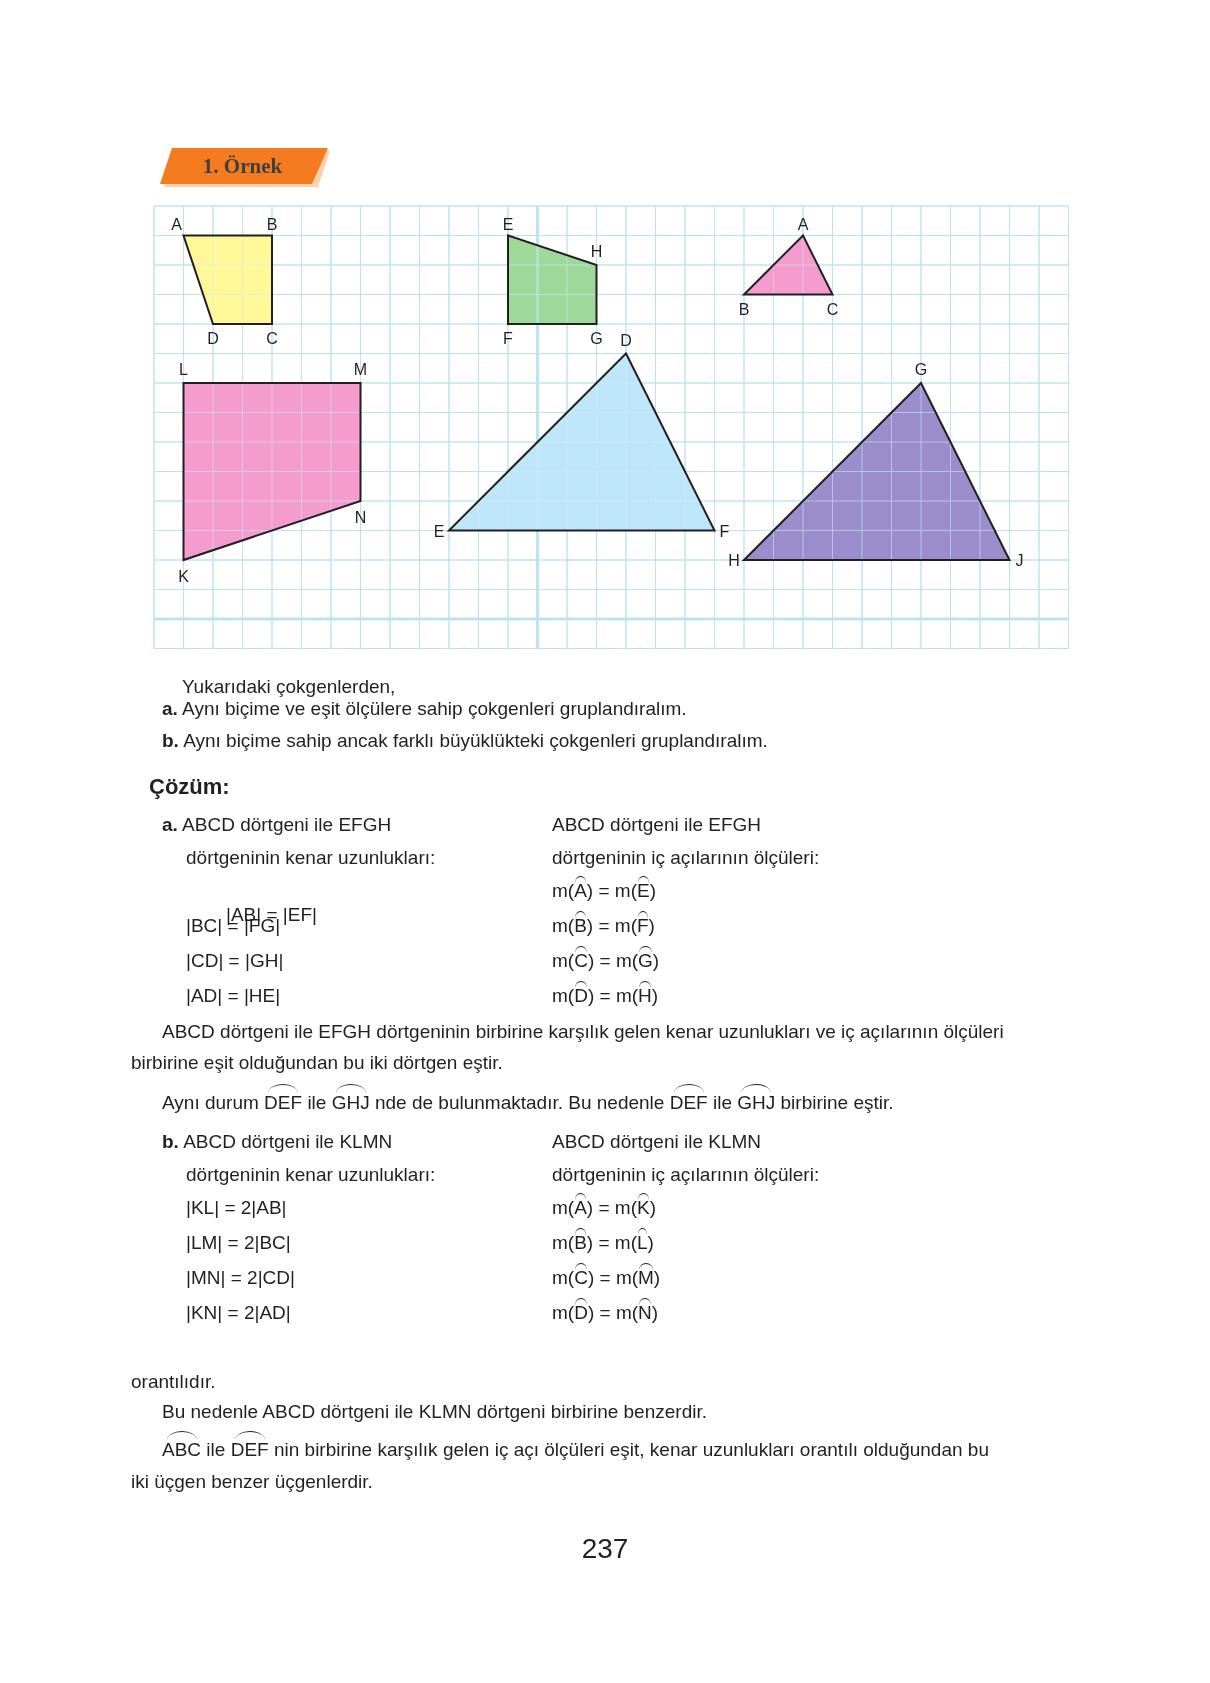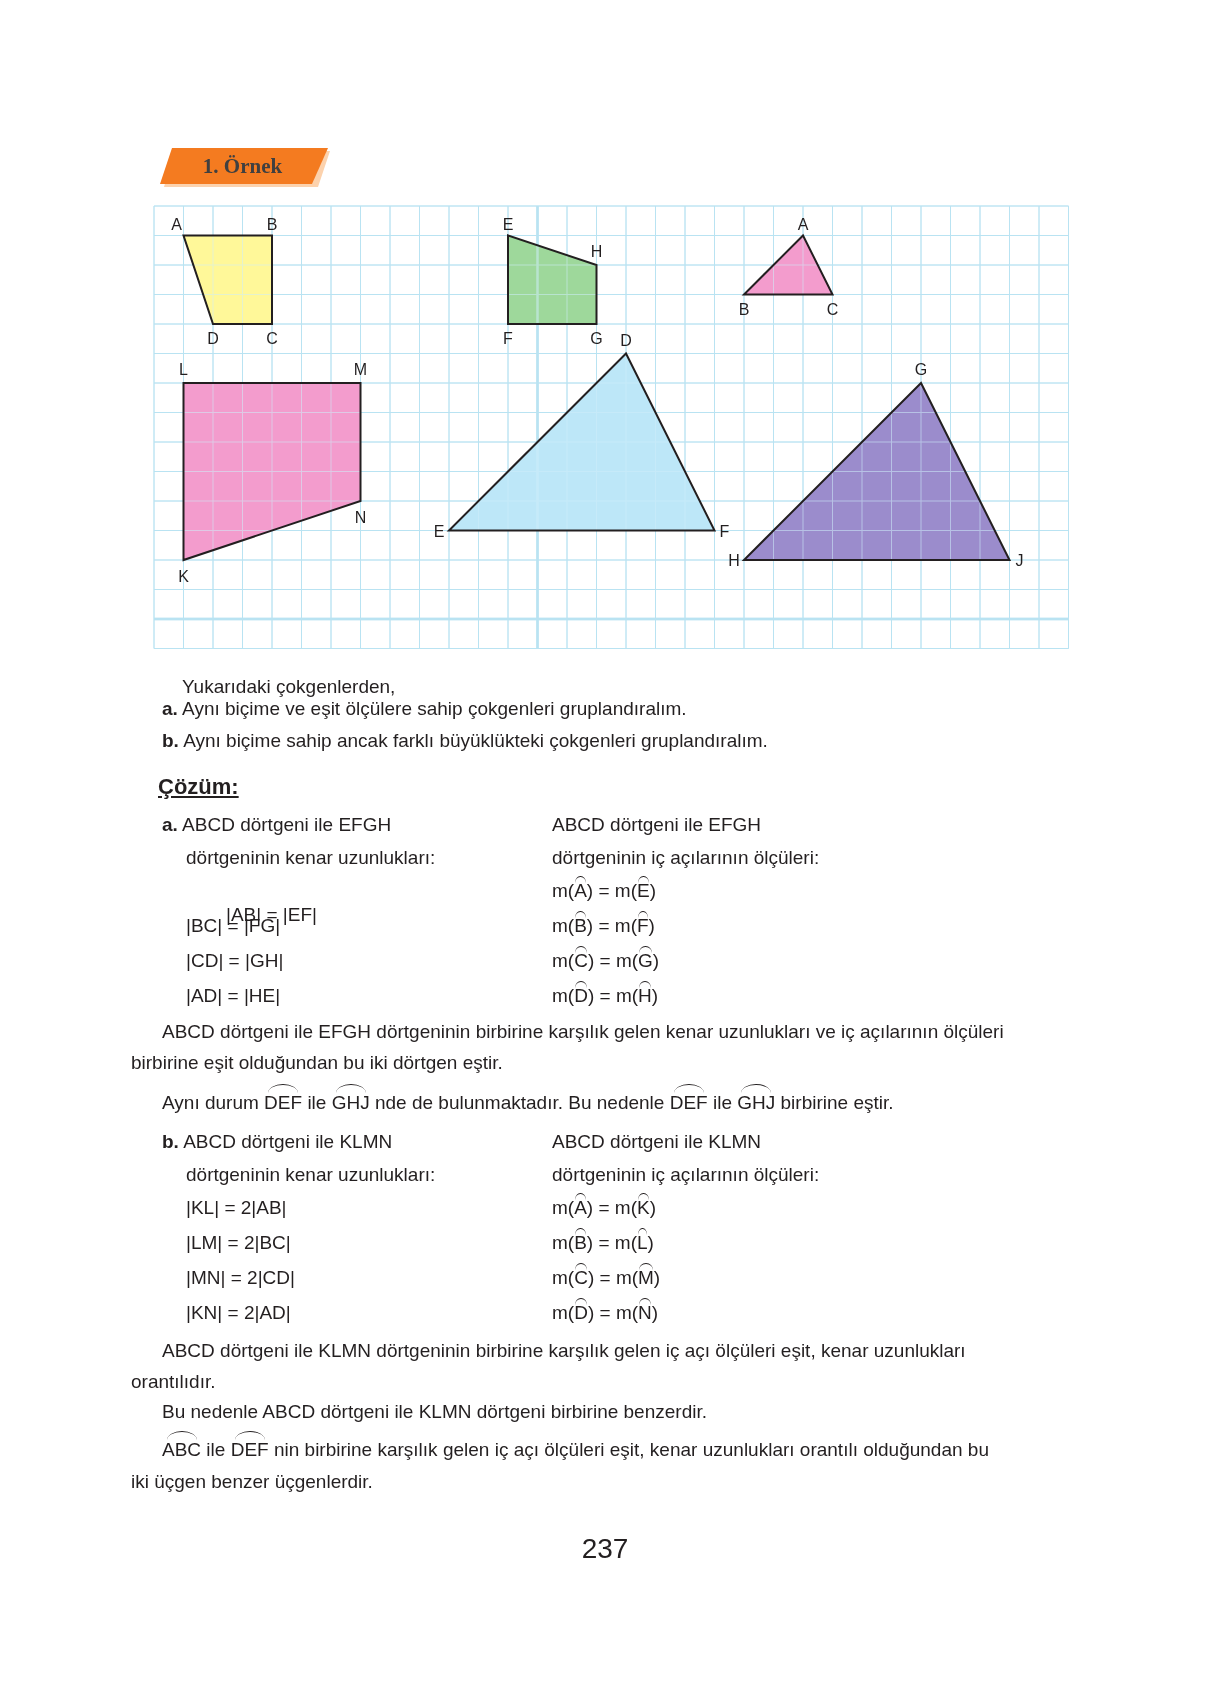--- a/index.html
+++ b/index.html
@@ -173,21 +173,21 @@
 <div class="text" style="left:162px; top:676px;margin-left:20px;">Yukarıdaki çokgenlerden,</div>
 <div class="text" style="left:162px; top:698px;">
   <span class="bold">a.</span>
   <span>Aynı biçime ve eşit ölçülere sahip çokgenleri gruplandıralım.</span>
 </div>
 <div class="text" style="left:162px; top:730px;">
   <span class="bold">b.</span>
   <span>Aynı biçime sahip ancak farklı büyüklükteki çokgenleri gruplandıralım.</span>
 </div>
 
-<div class="text heading" style="left:158px; top:776px;text-decoration:underline;">Çözüm:</div>
+<div class="text heading" style="left:149px; top:776px;">Çözüm:</div>
 
 <div class="text" style="left:162px; top:814px;">
   <span class="bold">a.</span>
   <span>ABCD dörtgeni ile EFGH</span>
 </div>
 <div class="text" style="left:186px; top:847px;">dörtgeninin kenar uzunlukları:</div>
 <div class="text" style="left:552px; top:814px;">ABCD dörtgeni ile EFGH</div>
 <div class="text" style="left:552px; top:847px;">dörtgeninin iç açılarının ölçüleri:</div>
 <div id="a-sides">
     <div class="text" style="left: 186px; top: 904px; margin-left: 40px;">|AB| = |EF|</div>
@@ -233,21 +233,21 @@
     <div class="text" style="left: 186px; top: 1302px;">|KN| = 2|AD|</div>
   </div>
 <div id="b-angles">
     <div class="text" style="left: 552px; top: 1197px;"><span>m(<span class="ang">A</span>)</span> = <span>m(<span class="ang">K</span>)</span></div>
     <div class="text" style="left: 552px; top: 1232px;"><span>m(<span class="ang">B</span>)</span> = <span>m(<span class="ang">L</span>)</span></div>
     <div class="text" style="left: 552px; top: 1267px;"><span>m(<span class="ang">C</span>)</span> = <span>m(<span class="ang">M</span>)</span></div>
     <div class="text" style="left: 552px; top: 1302px;"><span>m(<span class="ang">D</span>)</span> = <span>m(<span class="ang">N</span>)</span></div>
   </div>
 
 <div class="para" style="left:131px; top:1335px; width:945px; text-indent:31px;">
-  <span>ABCD dörtgeni ile KLMN dörtgeninin birbirine karşılık gelen iç açı ölçüleri eşit, kenar uzunlukları</span><br>
+  <br>
   <span>orantılıdır.</span>
 </div>
 <div class="text" style="left:162px; top:1401px;">Bu nedenle ABCD dörtgeni ile KLMN dörtgeni birbirine benzerdir.</div>
 <div class="text" style="left:162px; top:1439px; width:914px;">
   <span class="hat">ABC</span>
   <span>ile</span>
   <span class="hat">DEF</span>
   <span>nin birbirine karşılık gelen iç açı ölçüleri eşit, kenar uzunlukları orantılı olduğundan bu</span>
 </div>
 <div class="text" style="left:131px; top:1471px;">iki üçgen benzer üçgenlerdir.</div>

